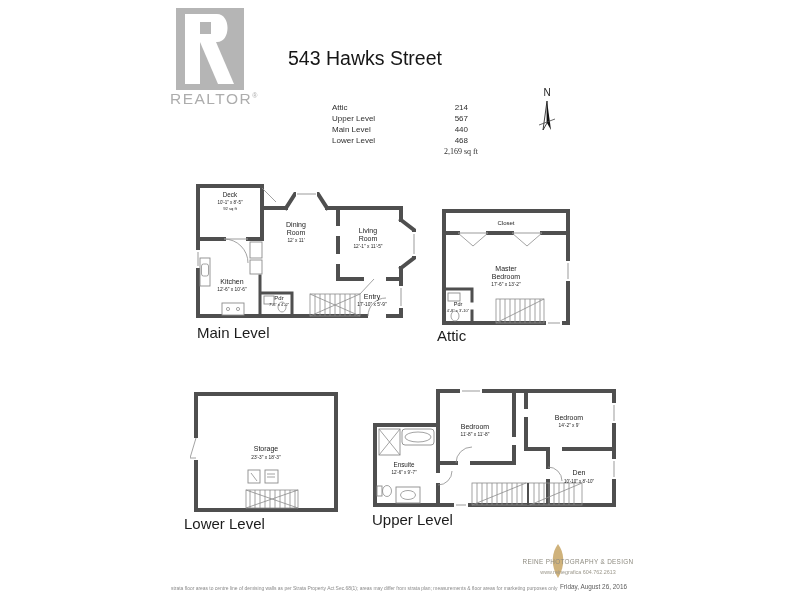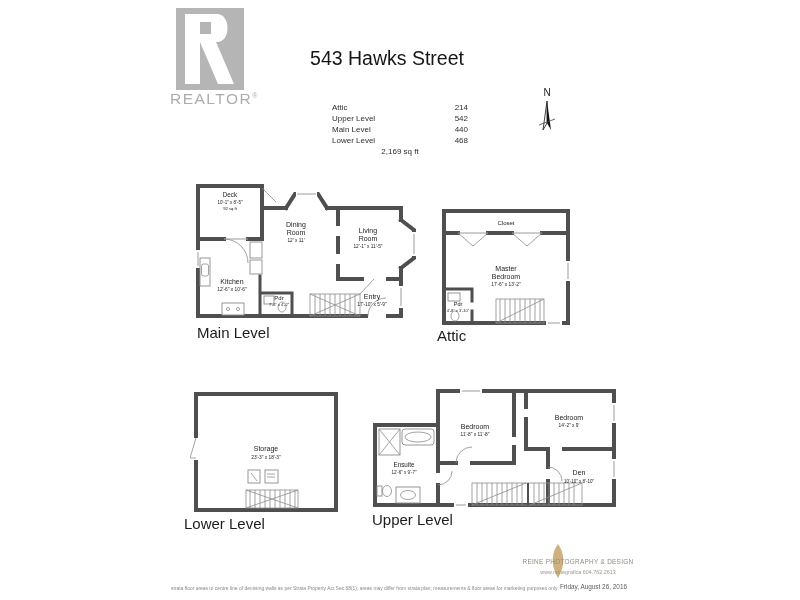--- a/index.html
+++ b/index.html
@@ -1,24 +1,24 @@
 <!DOCTYPE html>
 <html><head>
 <meta charset="utf-8">
 <style>
   html,body{margin:0;padding:0;background:#ffffff;}
   #canvas{position:relative;width:800px;height:600px;background:#ffffff;overflow:hidden;
           font-family:"Liberation Sans",sans-serif;color:#1e1e1e;}
   .abs{position:absolute;}
-  #title{left:272px;top:47px;width:230px;text-align:center;font-size:19.5px;color:#161616;}
+  #title{left:288px;top:47px;width:230px;text-align:left;font-size:19.5px;color:#161616;}
   #realtor-word{left:170px;top:90px;width:84px;font-size:15.5px;letter-spacing:1.5px;color:#adadad;}
   #realtor-word sup{font-size:7px;}
   #area-table{left:332px;top:102px;width:136px;font-size:8px;color:#2e2e2e;line-height:11px;}
   .arow{display:flex;justify-content:space-between;}
-  #area-total{left:322px;top:147px;width:156px;text-align:center;font-size:8px;color:#2e2e2e;}
+  #area-total{left:322px;top:147px;width:156px;text-align:right;font-size:8px;color:#2e2e2e;font-family:Liberation Serif, serif;}
   .plan-label{font-size:15px;color:#1c1c1c;}
   #lbl-main{left:197px;top:324px;}
   #lbl-attic{left:437px;top:327px;}
   #lbl-lower{left:184px;top:515px;}
   #lbl-upper{left:372px;top:511px;}
   #disclaimer{left:171px;top:585px;width:400px;font-size:5.2px;color:#8a8a8a;white-space:nowrap;
               transform:scaleX(.95);transform-origin:left top;}
   #credit-name{left:521px;top:558px;width:114px;text-align:center;font-size:6.4px;
                letter-spacing:.3px;color:#8e8b80;}
   #credit-contact{left:521px;top:569px;width:114px;text-align:center;font-size:5.4px;color:#9b978b;}
@@ -50,21 +50,21 @@
 
   <div class="abs" id="title">543 Hawks Street</div>
 
   <div class="abs" id="area-table">
     <div class="arow">
       <span>Attic</span>
       <span>214</span>
     </div>
     <div class="arow">
       <span>Upper Level</span>
-      <span>542</span>
+      <span>567</span>
     </div>
     <div class="arow">
       <span>Main Level</span>
       <span>440</span>
     </div>
     <div class="arow">
       <span>Lower Level</span>
       <span>468</span>
     </div>
   </div>

